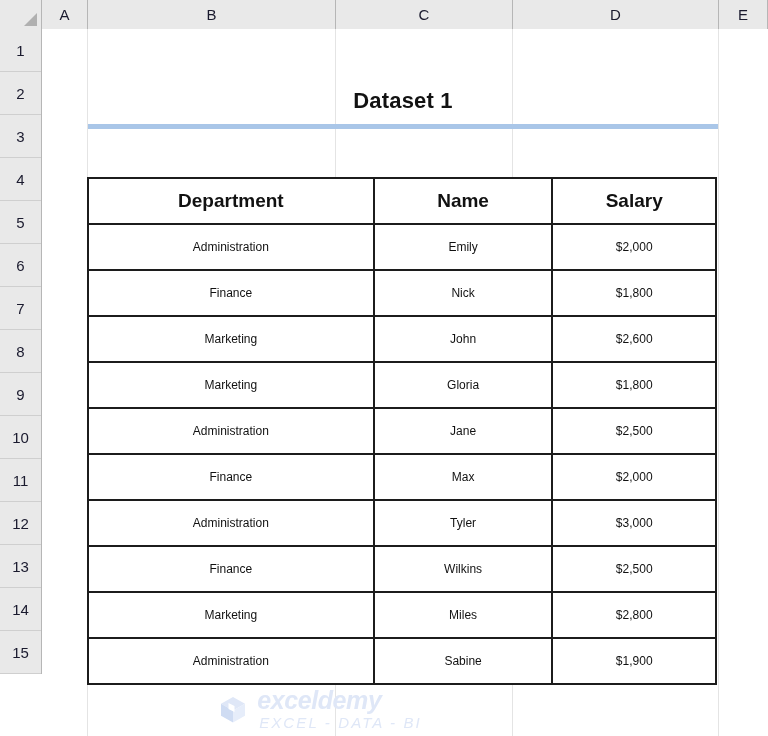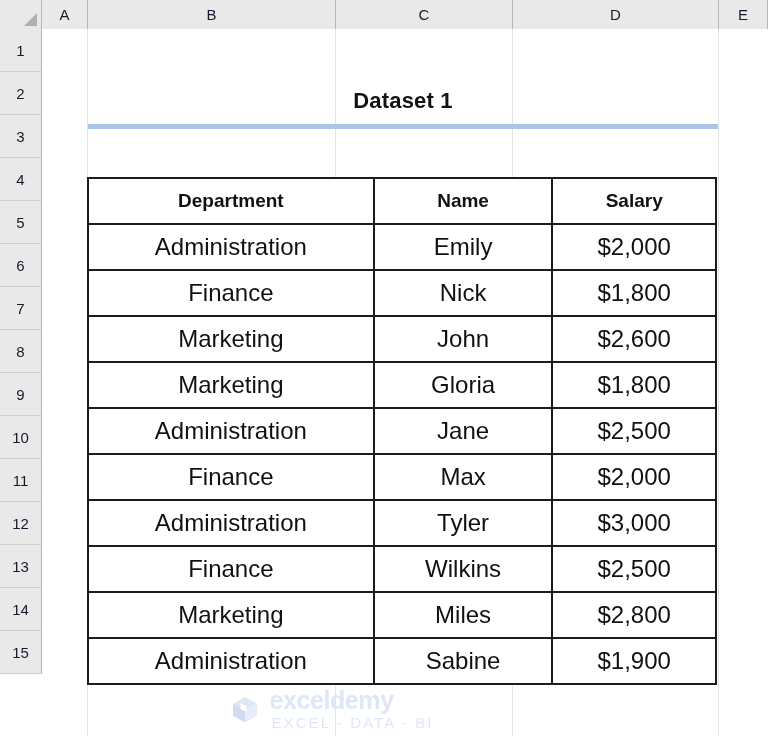--- a/index.html
+++ b/index.html
@@ -94,33 +94,34 @@
     text-align: center;
     vertical-align: middle;
     font-family: "Liberation Sans", sans-serif;
     color: #111111;
     background: #ffffff;
   }
   .dtable th {
     font-size: 19px; font-weight: bold;
   }
   .dtable td {
-    font-size: 24px; font-weight: normal;
+    font-size: 12px; font-weight: normal;
   }
   .th-dept { background: #ffc000; width: 283px; }
   .th-name { background: #92d050; width: 177px; }
   .th-sal  { background: #bdd7ee; width: 162px; }
 
   
   .watermark {
-    position: absolute; left: 12px; top: 688px;
+    position: absolute; left: 0; top: 688px;
     width: 640px;
     display: flex; align-items: center; justify-content: center;
     gap: 9px;
     opacity: 1;
+    font-style: italic;
   }
   .wm-logo { width: 30px; height: 30px; display: block; }
   .wm-textblock { display: flex; flex-direction: column; line-height: 1; }
   .wm-name {
     font-size: 25px; font-weight: bold; color: #dfe7f7;
     letter-spacing: -0.4px;
     font-family: "Liberation Sans", sans-serif;
   }
   .wm-tag {
     font-size: 15px; color: #dfe7f7; letter-spacing: 2.1px;

